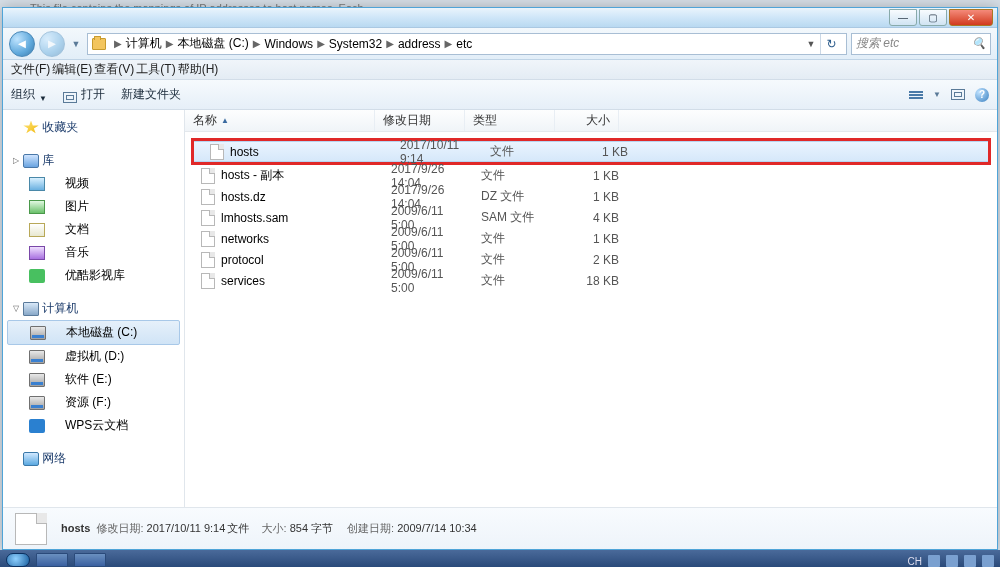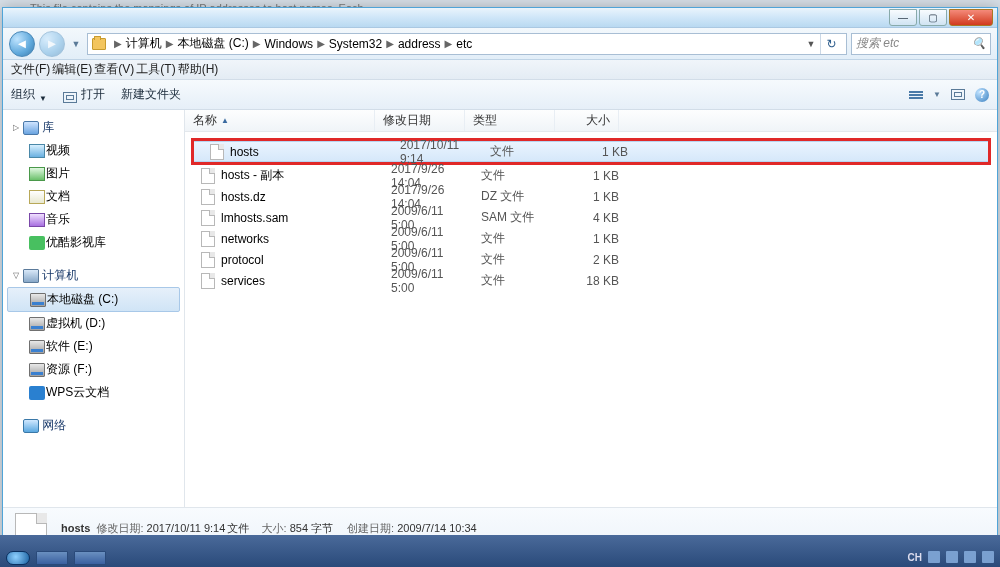--- a/index.html
+++ b/index.html
@@ -83,21 +83,21 @@
 
 .body { flex:1; display:flex; min-height:0; }
 .sidebar {
   width:182px; background:#fff;
   border-right:1px solid #e0e6ec; overflow:auto; padding:6px 0;
   font-size:12px;
 }
 .sb-group { margin-bottom:10px; }
 .sb-head { display:flex; align-items:center; padding:3px 10px; color:#1a3a6a; cursor:pointer; }
 .sb-head .tri { width:10px; font-size:8px; color:#666; }
-.sb-item { display:flex; align-items:center; padding:3px 10px 3px 26px; cursor:pointer; gap:1px; }
+.sb-item { display:flex; align-items:center; padding:3px 10px 3px 26px; cursor:pointer; gap:20px; }
 .sb-item.sel { background:linear-gradient(#e6f0fa,#d0e4f6); border:1px solid #a8c8e8; border-radius:2px; margin:0 4px; padding-left:22px; }
 .ic { width:16px; height:14px; display:inline-block; }
 .ic-fav { background:linear-gradient(135deg,#ffe680,#f0b400); clip-path:polygon(50% 0,61% 35%,98% 35%,68% 57%,79% 91%,50% 70%,21% 91%,32% 57%,2% 35%,39% 35%); }
 .ic-lib { background:linear-gradient(#cfe4ff,#6aa4e0); border:1px solid #4a78a8; border-radius:2px; }
 .ic-vid { background:linear-gradient(#d8f0ff,#6ab0e0); border:1px solid #4a88a8; }
 .ic-pic { background:linear-gradient(#e0f8e0,#6ac06a); border:1px solid #4a984a; }
 .ic-doc { background:linear-gradient(#fff,#e8e8d0); border:1px solid #b8a858; }
 .ic-mus { background:linear-gradient(#f0e0ff,#a870e0); border:1px solid #7a48a8; }
 .ic-yk { background:#48c060; border-radius:2px; }
 .ic-comp { background:linear-gradient(#d8e8f8,#88a8c8); border:1px solid #5a7a9a; border-radius:1px; }
@@ -136,21 +136,21 @@
   display:flex; align-items:center; padding:4px 12px; gap:14px; font-size:11px; color:#333;
 }
 .det-icon { width:32px; height:32px; background:#fff; border:1px solid #b8b8b8; position:relative; }
 .det-icon::before { content:""; position:absolute; top:-1px; right:-1px; width:10px; height:10px; background:#e8e8e8; border-left:1px solid #b8b8b8; border-bottom:1px solid #b8b8b8; }
 .det-col { display:flex; flex-direction:row; gap:2px; }
 .det-label { color:#666; }
 
 .taskbar {
   position:absolute; left:0; bottom:0; width:1000px; height:17px;
   background:linear-gradient(#4a6a9a,#2a4a7a);
-  display:flex; align-items:flex-start; padding:16px 6px; gap:6px;font-weight:bold;
+  display:flex; align-items:flex-end; padding:0 6px; gap:6px;
 }
 .start { width:24px; height:14px; background:radial-gradient(circle at 40% 40%,#8ed0ff,#1a60a0); border-radius:7px; border:1px solid #0a3060; }
 .tb-app { width:32px; height:14px; background:linear-gradient(#6a90c0,#3a60a0); border:1px solid #2a4a7a; border-radius:1px; }
 .tb-right { margin-left:auto; display:flex; align-items:center; gap:6px; font-size:10px; color:#dde; }
 .tray-ic { width:12px; height:12px; background:#7aa0d0; border-radius:1px; }
 </style>
 </head>
 <body>
 
 <div class="bg-text">
@@ -221,20 +221,27 @@
           <div></div>
         </div>
       <span style="font-size:8px;color:#5a7a98">▼</span>
       <span class="icon-box"></span>
       <span class="help-icon">?</span>
     </div>
   </div>
 
   <div class="body">
     <div class="sidebar">
+      <div class="sb-group">
+        <div class="sb-head">
+          <span class="tri"></span>
+          <span class="ic ic-fav"></span>&nbsp;
+          <span>收藏夹</span>
+        </div>
+      </div>
       <div class="sb-group">
         <div class="sb-head">
           <span class="tri">▷</span>
           <span class="ic ic-lib"></span>&nbsp;
           <span>库</span>
         </div>
         <div class="sb-item">
             <span class="ic ic-vid"></span>
             <span>视频</span>
           </div>

